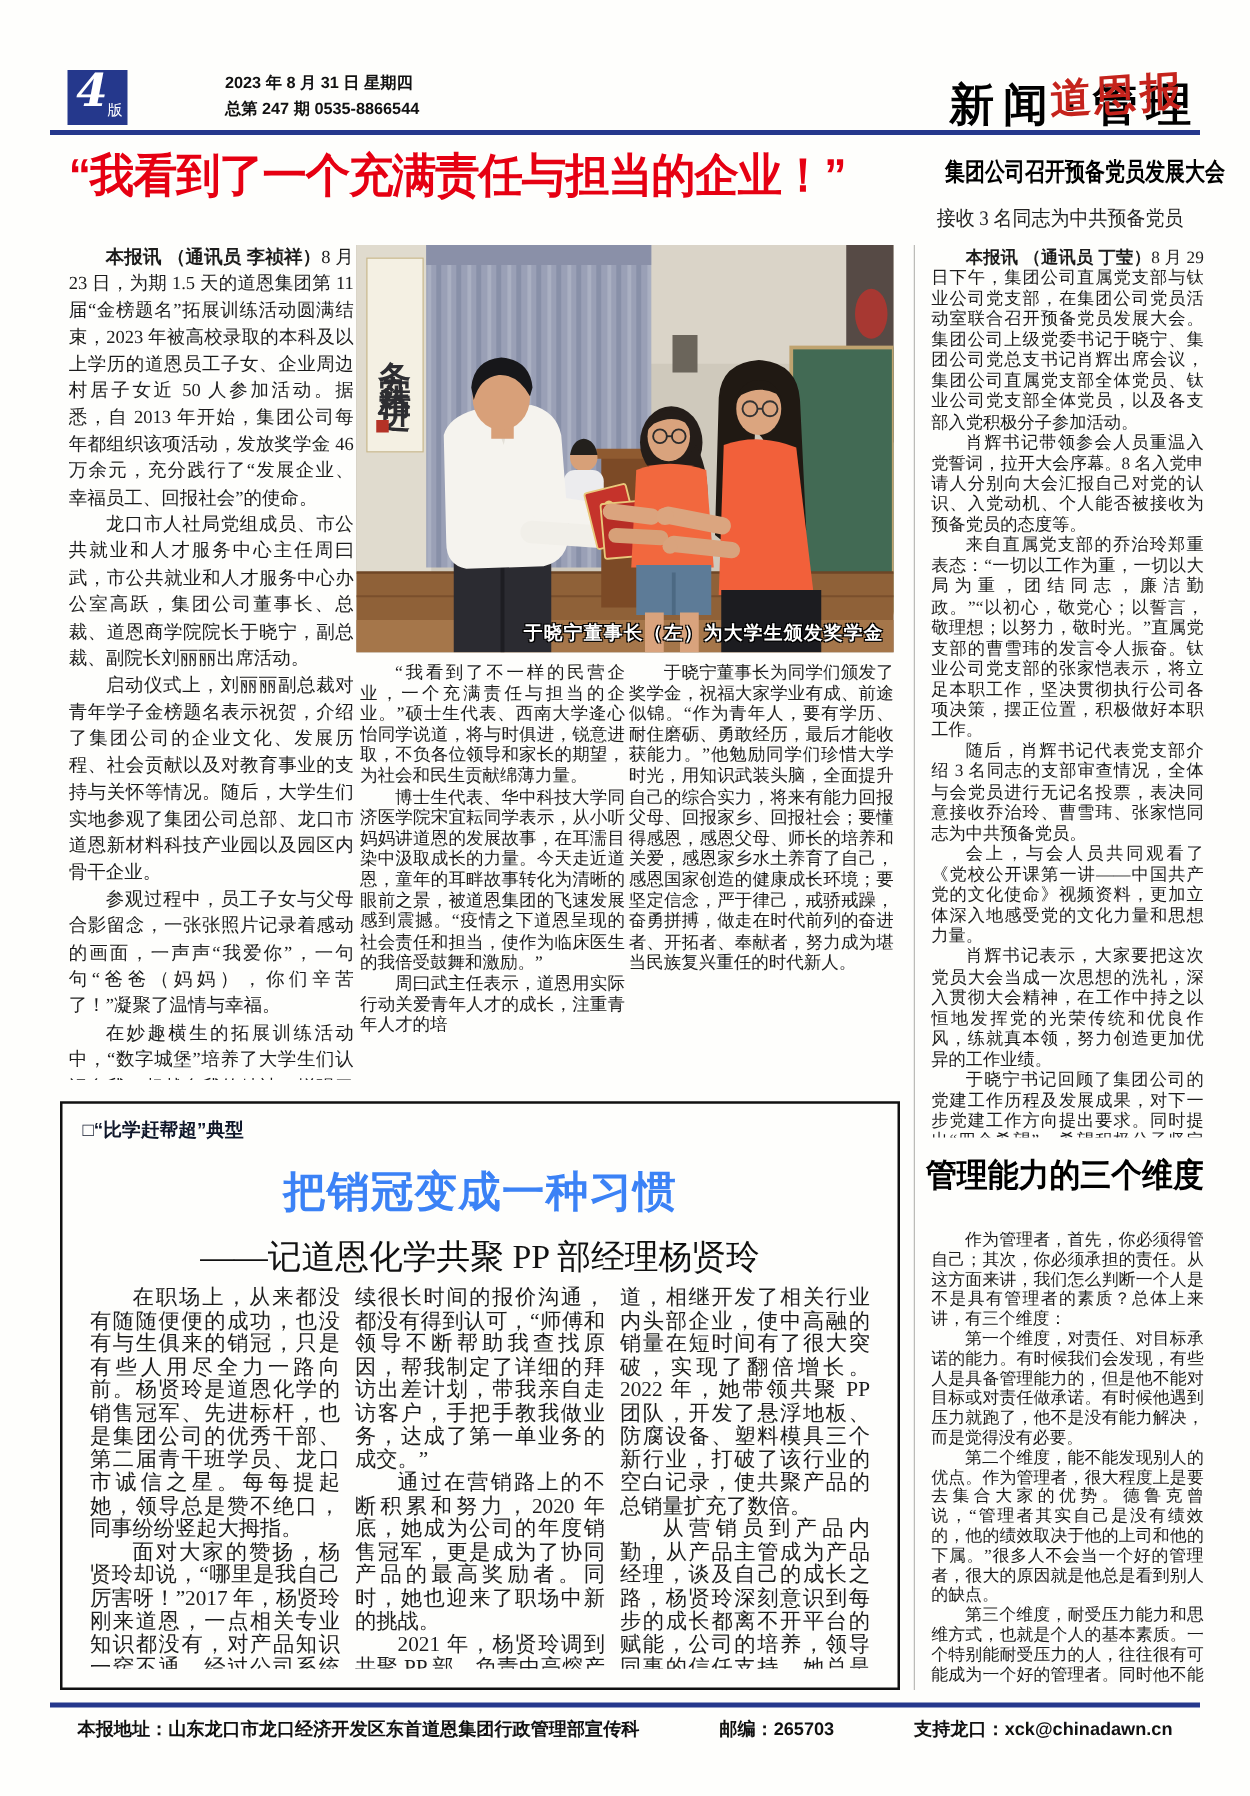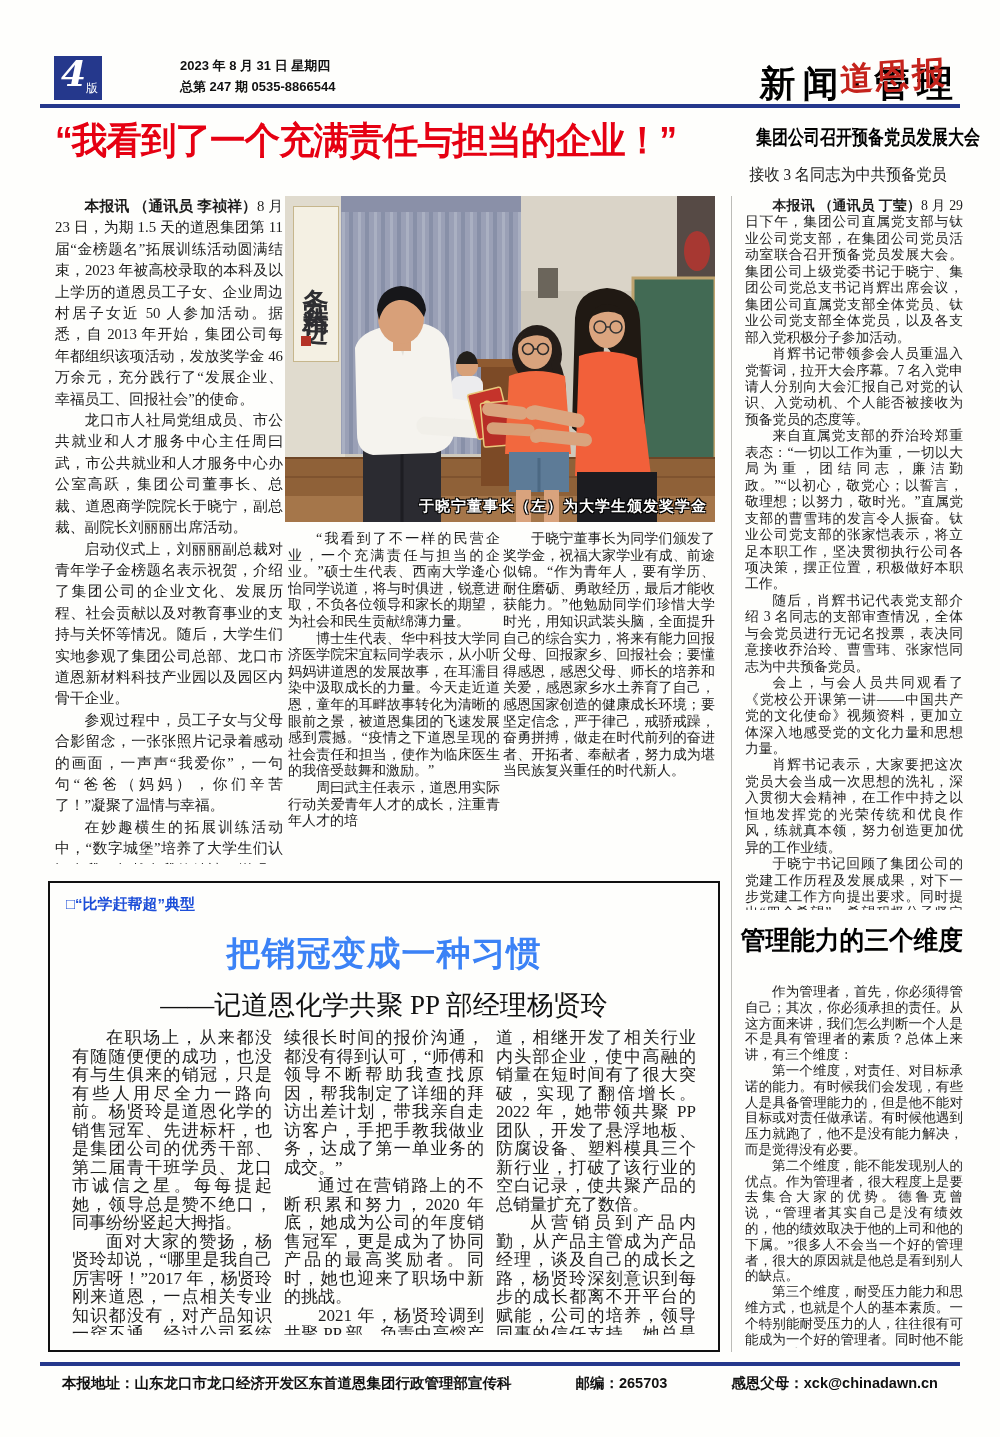--- a/index.html
+++ b/index.html
@@ -50,21 +50,21 @@
          font-size:26px;line-height:46px;letter-spacing:10px;padding-top:8px;box-sizing:border-box;
          color:#2e2e32;text-align:center;font-weight:bold;}
   .seal{position:absolute;left:16px;top:140px;width:10px;height:10px;background:#b43226;}
   .photo-caption{position:absolute;right:8px;bottom:6px;color:#fff;font-family:"Liberation Sans",sans-serif;
          font-weight:bold;font-size:15px;letter-spacing:1px;
          text-shadow:-1px -1px 0 #000,1px -1px 0 #000,-1px 1px 0 #000,1px 1px 0 #000;}
   
   .feature{position:absolute;left:48px;top:881px;width:672px;height:471px;border:2px solid #111;
          box-sizing:border-box;}
   .kicker{position:absolute;left:16px;top:12px;font-family:"Liberation Sans",sans-serif;
-         font-weight:bold;font-size:15px;color:#1d4ed8;}
+         font-weight:bold;font-size:15px;color:#0f172a;}
   .feat-headline{position:absolute;left:0;right:0;top:48px;text-align:center;
          font-family:"Liberation Sans",sans-serif;font-weight:900;font-size:34px;letter-spacing:1px;color:#3b82f6;}
   .feat-subhead{position:absolute;left:0;right:0;top:104px;text-align:center;font-size:27px;color:#111;}
   .fcol{position:absolute;top:146px;width:200px;height:306px;font-size:17px;line-height:18.5px;
          text-align:justify;overflow:hidden;}
   .fcol p{margin:0;text-indent:2em;}
   .fcol p.lead{text-indent:0;}
   .fcol1{left:22px;} .fcol2{left:234px;} .fcol3{left:446px;}
   
   .foot-rule{position:absolute;left:40px;right:40px;top:1362px;height:4px;background:#25388c;}
@@ -200,21 +200,21 @@
     <div>
         <p>于晓宁董事长为同学们颁发了奖学金，祝福大家学业有成、前途似锦。“作为青年人，要有学历、耐住磨砺、勇敢经历，最后才能收获能力。”他勉励同学们珍惜大学时光，用知识武装头脑，全面提升自己的综合实力，将来有能力回报父母、回报家乡、回报社会；要懂得感恩，感恩父母、师长的培养和关爱，感恩家乡水土养育了自己，感恩国家创造的健康成长环境；要坚定信念，严于律己，戒骄戒躁，奋勇拼搏，做走在时代前列的奋进者、开拓者、奉献者，努力成为堪当民族复兴重任的时代新人。</p>
       </div>
   </div>
 
   <div class="vrule"></div>
 
   <div class="bodycol party-body">
     <p><span class="wire">本报讯 （通讯员 丁莹）</span><span>8 月 29 日下午，集团公司直属党支部与钛业公司党支部，在集团公司党员活动室联合召开预备党员发展大会。集团公司上级党委书记于晓宁、集团公司党总支书记肖辉出席会议，集团公司直属党支部全体党员、钛业公司党支部全体党员，以及各支部入党积极分子参加活动。</span></p>
     <div>
-        <p>肖辉书记带领参会人员重温入党誓词，拉开大会序幕。7 名入党申请人分别向大会汇报自己对党的认识、入党动机、个人能否被接收为预备党员的态度等。</p>
+        <p>肖辉书记带领参会人员重温入党誓词，拉开大会序幕。8 名入党申请人分别向大会汇报自己对党的认识、入党动机、个人能否被接收为预备党员的态度等。</p>
         <p>来自直属党支部的乔治玲郑重表态：“一切以工作为重，一切以大局为重，团结同志，廉洁勤政。”“以初心，敬党心；以誓言，敬理想；以努力，敬时光。”直属党支部的曹雪玮的发言令人振奋。钛业公司党支部的张家恺表示，将立足本职工作，坚决贯彻执行公司各项决策，摆正位置，积极做好本职工作。</p>
         <p>随后，肖辉书记代表党支部介绍 3 名同志的支部审查情况，全体与会党员进行无记名投票，表决同意接收乔治玲、曹雪玮、张家恺同志为中共预备党员。</p>
         <p>会上，与会人员共同观看了《党校公开课第一讲——中国共产党的文化使命》视频资料，更加立体深入地感受党的文化力量和思想力量。</p>
         <p>肖辉书记表示，大家要把这次党员大会当成一次思想的洗礼，深入贯彻大会精神，在工作中持之以恒地发挥党的光荣传统和优良作风，练就真本领，努力创造更加优异的工作业绩。</p>
         <p>于晓宁书记回顾了集团公司的党建工作历程及发展成果，对下一步党建工作方向提出要求。同时提出“四个希望”，希望积极分子坚定入党信念，在日常生活中努力树标杆、追标杆；希望预备党员加强学习，以正式党员的标准严格要求自己；希望老党员不忘初心，充分发挥共产党员的先锋模范作用；希望全体党员讲党性、重品行、作表率，无愧于共产党员的光荣称号。</p>
       </div>
   </div>
 
   <div class="mgmt-head">管理能力的三个维度</div>
   <div class="bodycol mgmt-body">
@@ -250,16 +250,16 @@
           <p>从营销员到产品内勤，从产品主管成为产品经理，谈及自己的成长之路，杨贤玲深刻意识到每步的成长都离不开平台的赋能，公司的培养，领导同事的信任支持。她总是说：“正是因为有道恩如此强大的平台优势支撑，优秀的企业文化，科学的战略目标指引，不断创新的经营模式，丰富多元化的产品，强大的核心竞争力等，我才会更有底气，更有动力，把销冠变成了一种习惯。”</p>
         </div>
 
     </div>
   </div>
 
   <div class="foot-rule"></div>
   <div class="footer">
     <span>本报地址：山东龙口市龙口经济开发区东首道恩集团行政管理部宣传科</span>
     <span>邮编：265703</span>
-    <span>感恩父母：xck@chinadawn.cn</span>
+    <span>支持龙口：xck@chinadawn.cn</span>
   </div>
 
 </div>
 
 </body></html>

